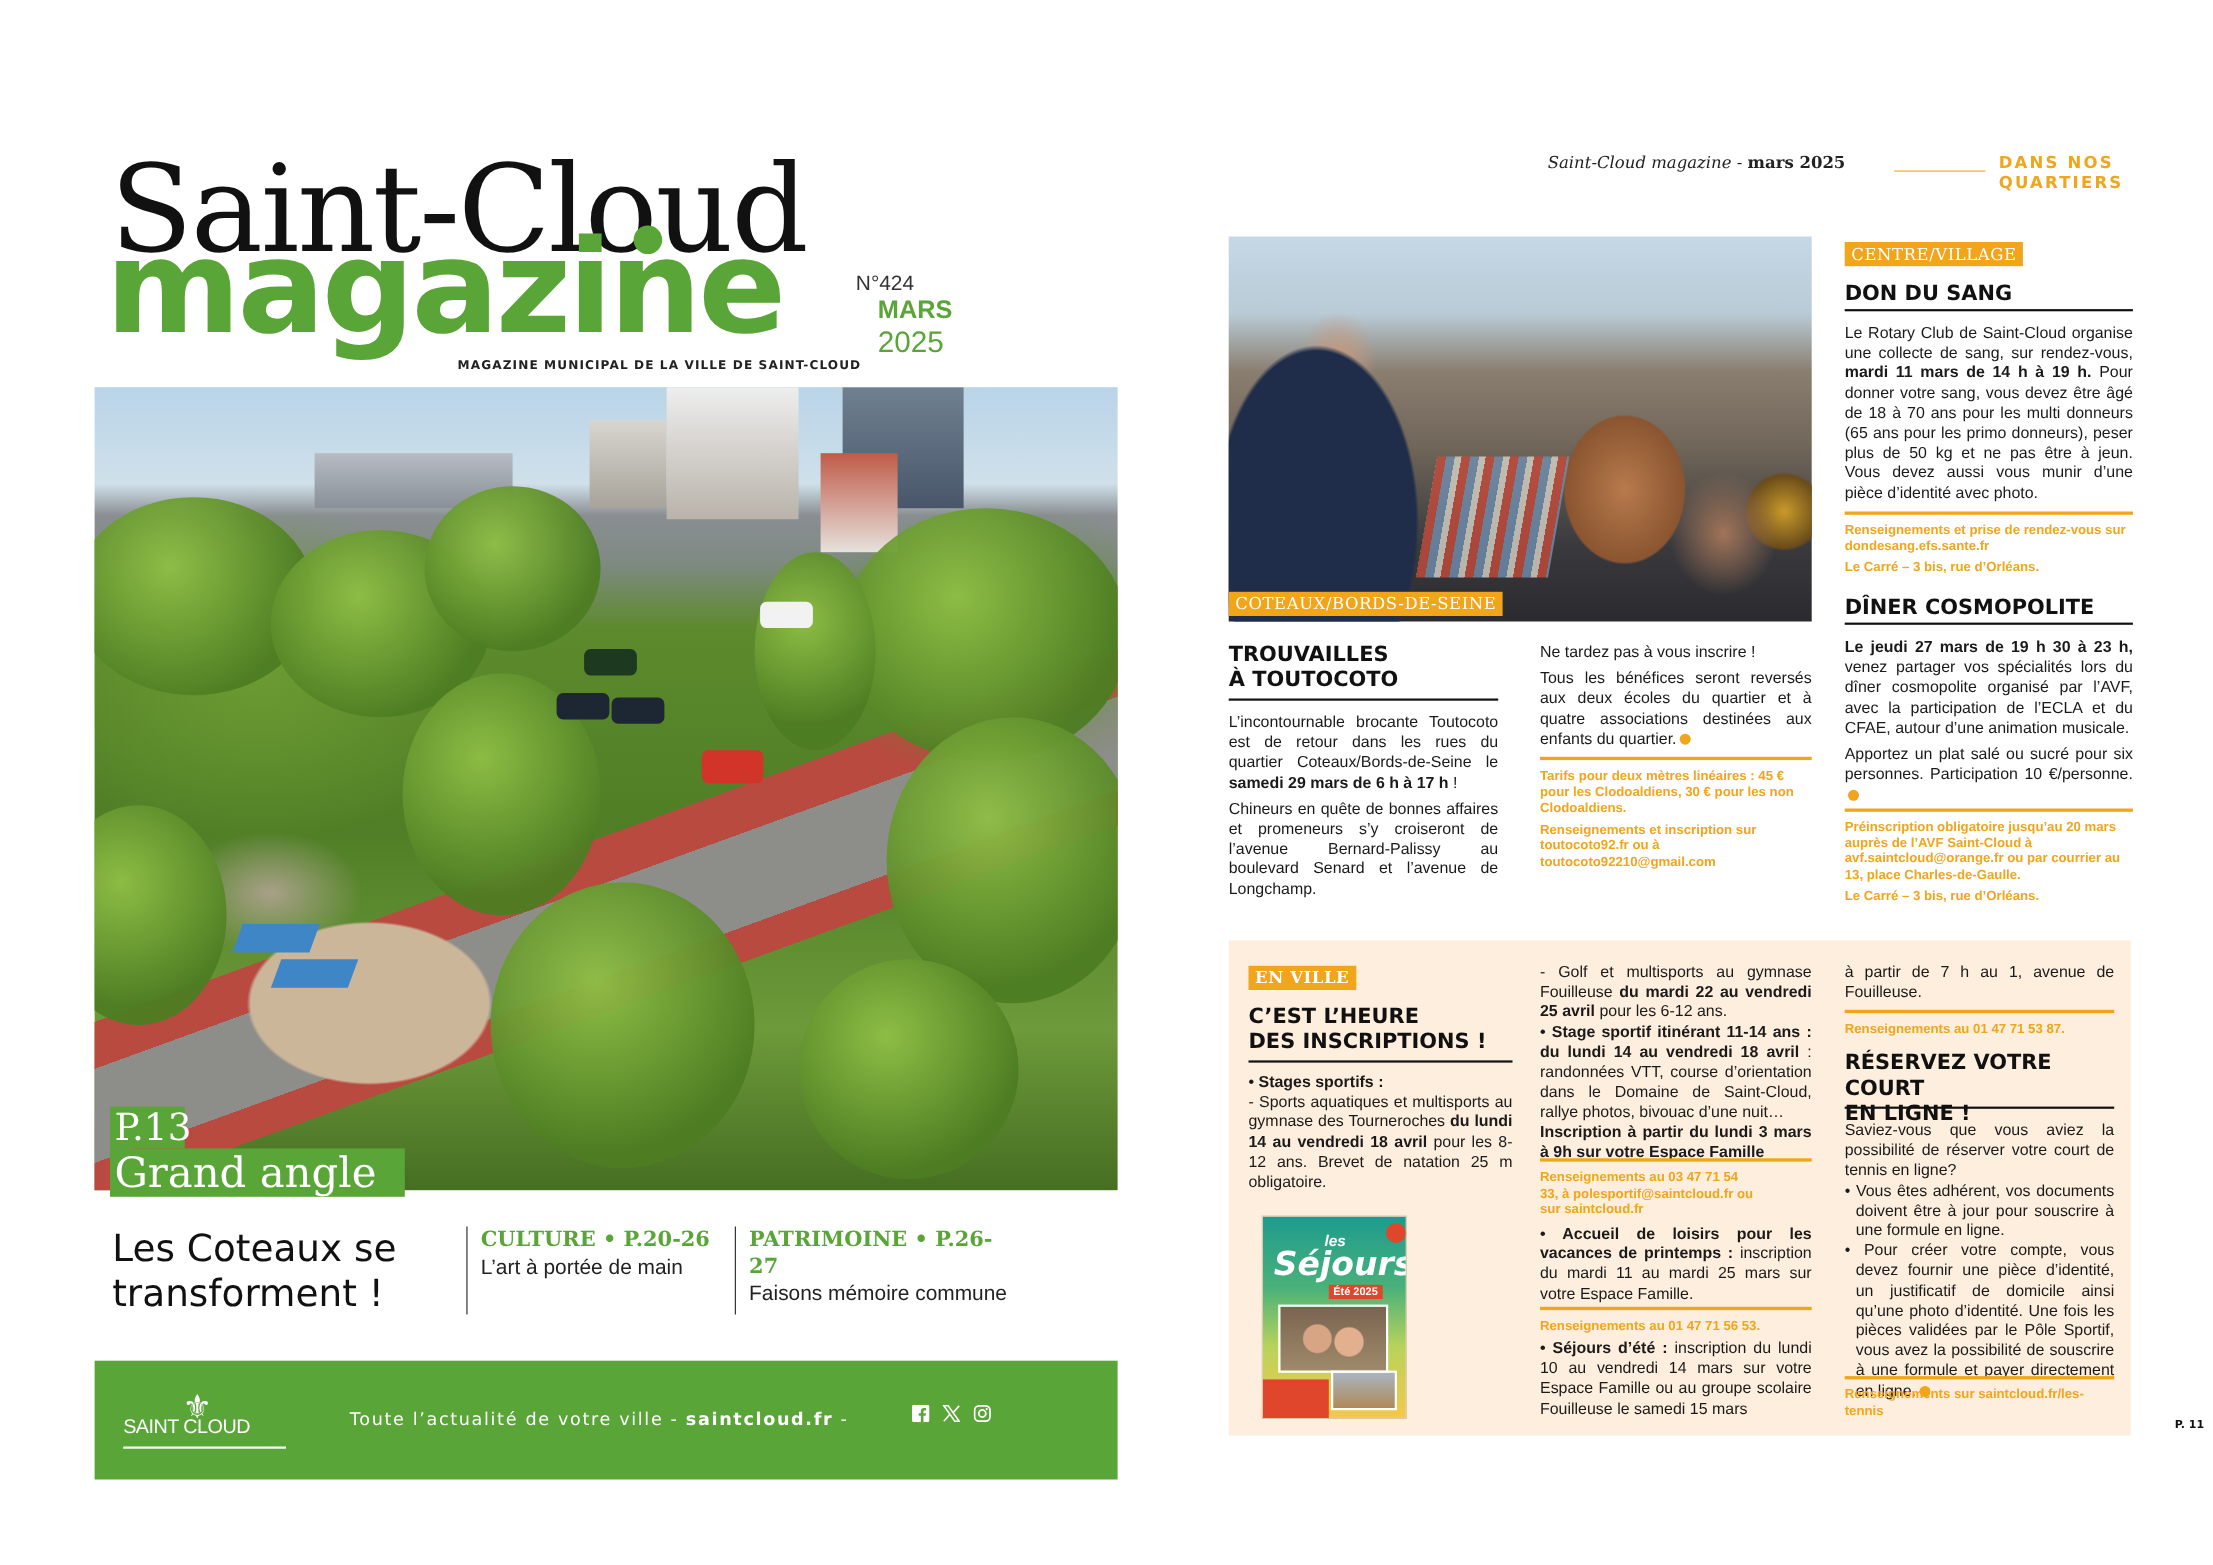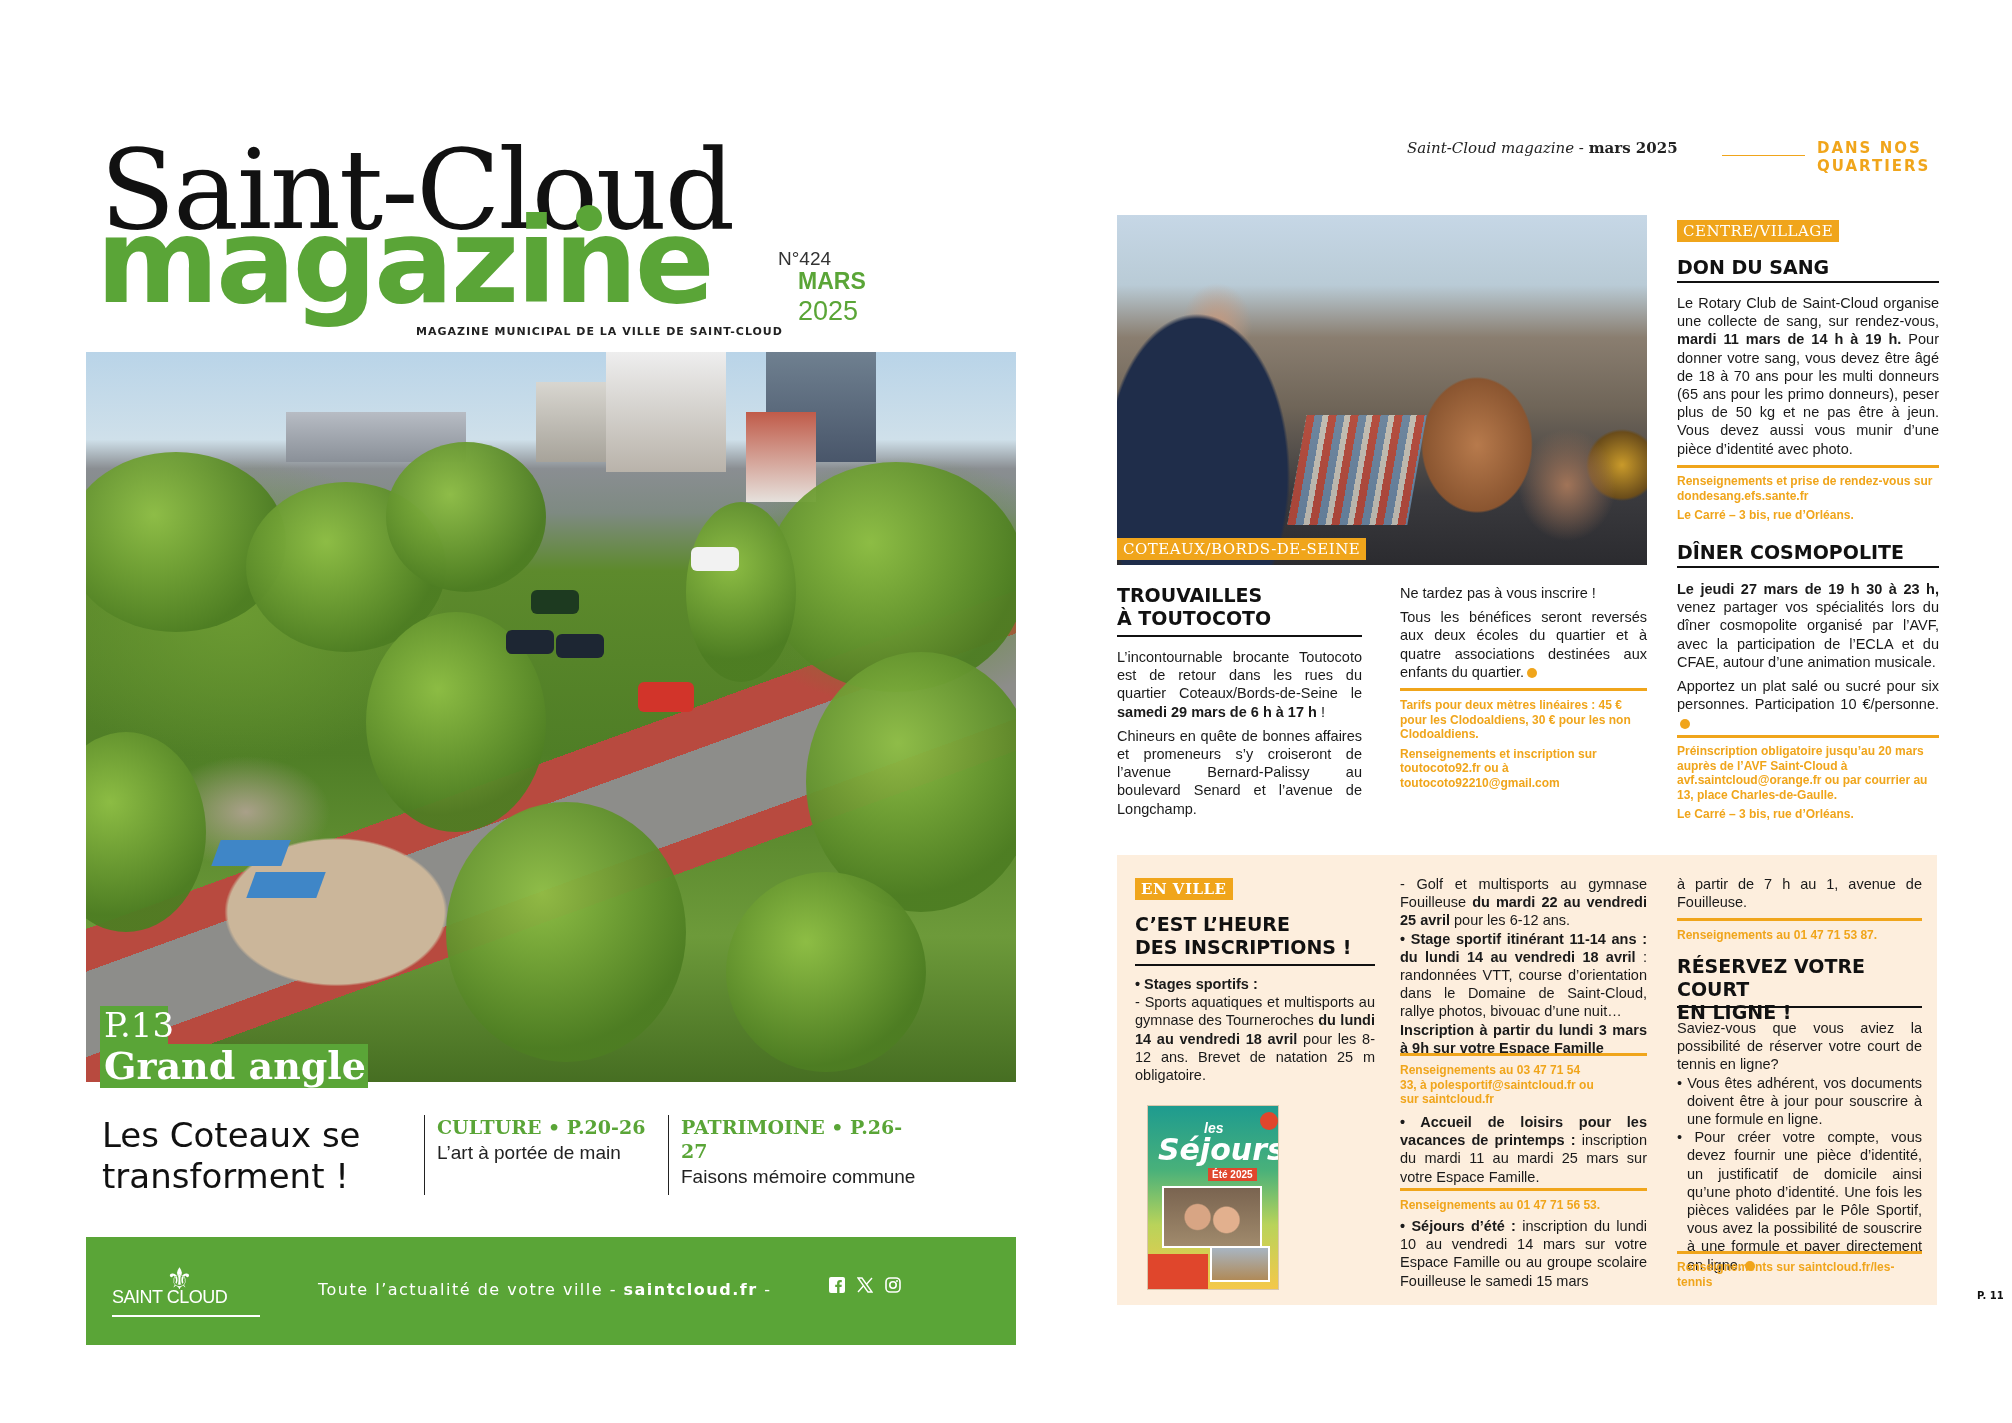--- a/index.html
+++ b/index.html
@@ -25,21 +25,21 @@
       linear-gradient(160deg, transparent 54%, #b84a3f 54%, #b84a3f 58%, #8d8d8a 58%, #8d8d8a 66%, #b84a3f 66%, #b84a3f 69%, transparent 69%),
       linear-gradient(180deg, #b9d4e8 0%, #cfe0ea 12%, #8a8e92 16%, #7e8a82 22%, #5d8a2c 30%, #4f7e26 55%, #6d9a3a 80%, #466e22 100%);
   }
   .tree { position: absolute; border-radius: 50%; background: radial-gradient(circle at 40% 35%, #8fbf45, #4d7d22 70%); opacity: .95; }
   .building { position: absolute; background: linear-gradient(180deg, #d8d6d0, #a7a39a); }
   .car { position: absolute; width: 48px; height: 24px; border-radius: 6px; }
   .pingpong { position: absolute; width: 70px; height: 26px; background: #3f86c7; transform: skewX(-20deg); }
 
   .pg-tag { position: absolute; background: #5aa537; color: #fff; font-family: "DejaVu Serif", serif; }
   .pg-tag.p { left: 14px; top: 1006px; width: 68px; height: 38px; font-size: 34px; line-height: 38px; padding-left: 4px; }
-  .pg-tag.g { left: 14px; top: 1044px; width: 268px; height: 44px; font-size: 38px; line-height: 44px; padding-left: 4px; font-weight: bold; }
+  .pg-tag.g { left: 14px; top: 1044px; width: 268px; height: 44px; font-size: 38px; line-height: 44px; padding-left: 4px; }
 
   .teaser-main { position: absolute; left: 16px; top: 1115px; font-family: "DejaVu Sans", sans-serif; font-size: 34px; line-height: 41px; color: #111; font-weight: 500; width: 310px; }
   .teaser { position: absolute; top: 1115px; border-left: 1px solid #222; padding-left: 12px; height: 80px; }
   .teaser.t1 { left: 338px; width: 245px; }
   .teaser.t2 { left: 582px; width: 260px; }
   .teaser-h { font-family: "DejaVu Serif", serif; font-weight: 700; font-size: 19px; color: #5aa537; line-height: 24px; }
   .teaser-b { font-family: "Liberation Sans", sans-serif; font-size: 19px; color: #222; line-height: 24px; margin-top: 2px; }
 
   .footer-bar { position: absolute; left: 0; top: 1237px; width: 930px; height: 108px; background: #5aa537; }
   .logo { position: absolute; left: 26px; top: 30px; width: 140px; height: 50px; color: #fff; }

